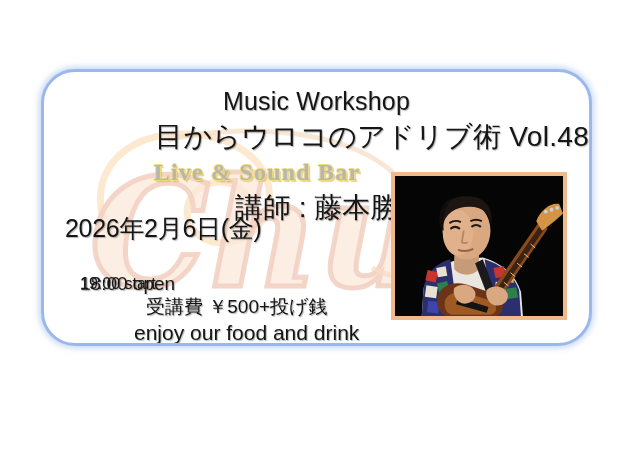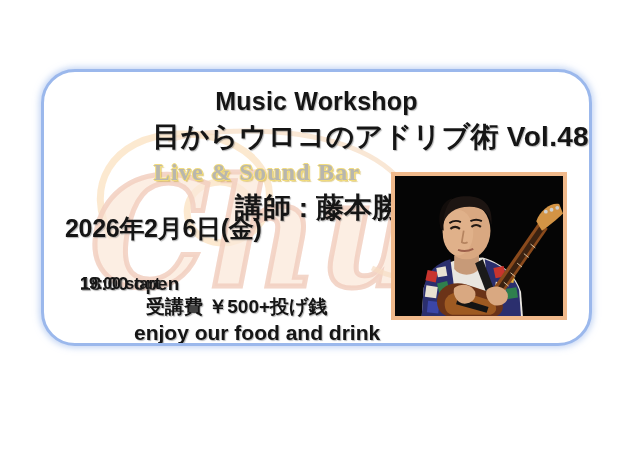--- a/index.html
+++ b/index.html
@@ -85,21 +85,21 @@
     position: absolute;
     left: 0; top: 0;
     width: 100%; height: 100%;
     z-index: 3;
   }
 
   .line {
     position: absolute;
     white-space: nowrap;
     color: #151515;
-    font-weight: 700;
+    font-weight: 400;
     text-shadow: 1px 1px 1px rgba(120,120,120,0.55);
   }
 
   #title-en {
     left: 0; right: 0;
     top: 15px;
     text-align: center;
     font-size: 25px;
     letter-spacing: 0.2px;
   }

